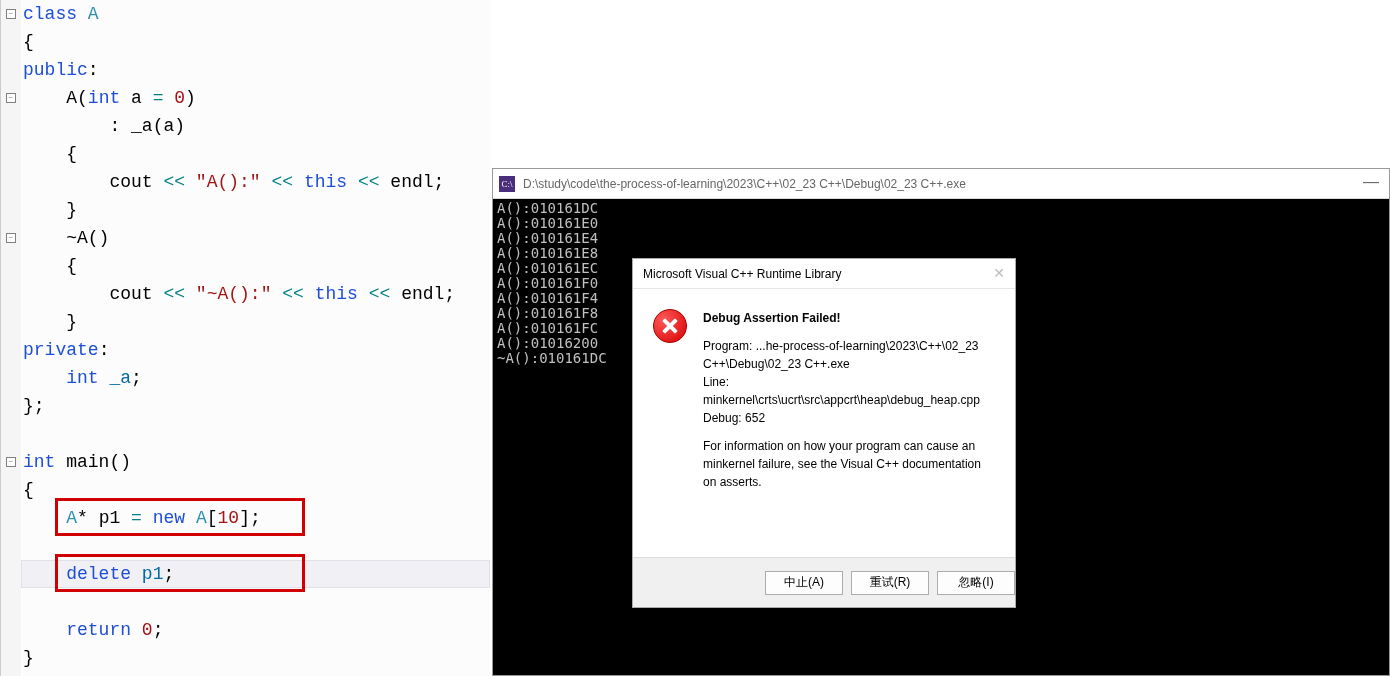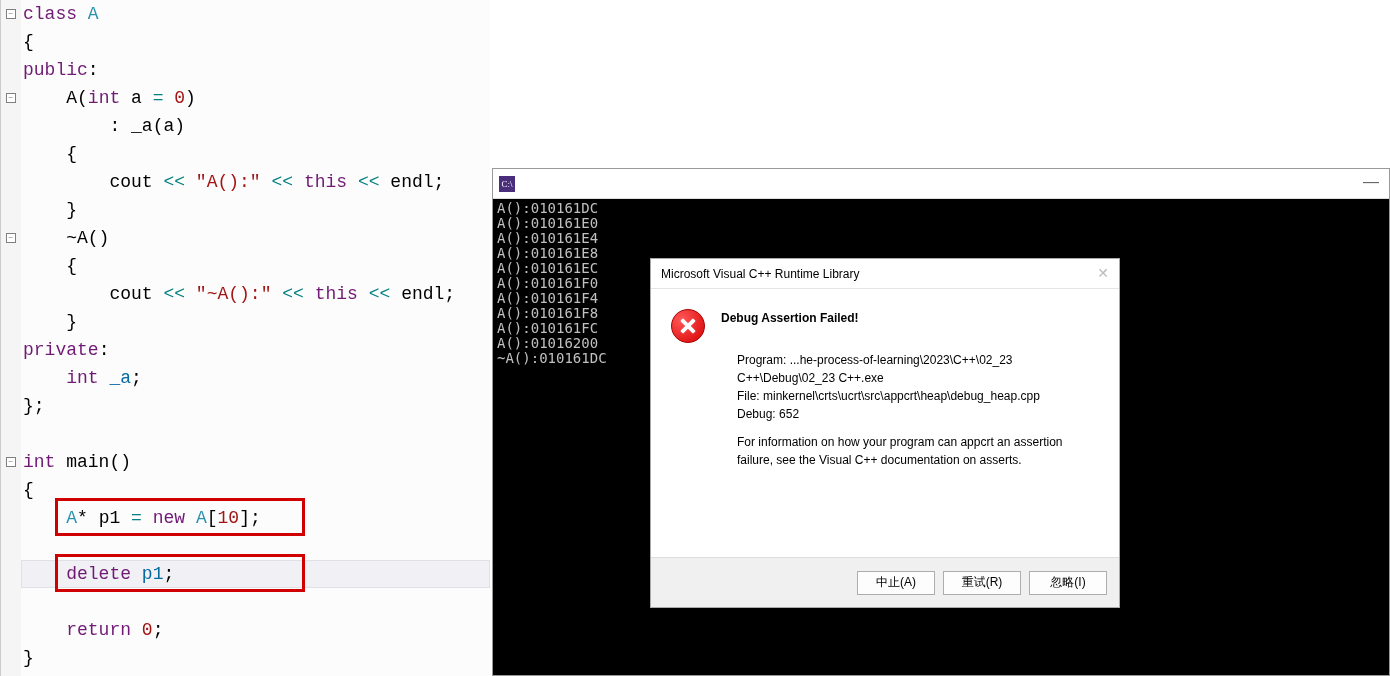--- a/index.html
+++ b/index.html
@@ -60,21 +60,21 @@
   border: 3px solid #d00000;
 }
 .current-line-bg {
   position: absolute;
   left: 20px;
   right: 0;
   height: 28px;
   background: #f0f0f5;
   border: 1px solid #e0e0e8;
 }
-.kw-blue { color: #701a75; }
+.kw-blue { color: #1d4ed8; }
 .op-teal { color: #008080; }
 .num-red { color: #a31515; }
 .str-red { color: #a31515; }
 .type-teal { color: #2b91af; }
 .plain { color: #000; }
 .priv { color: #0369a1; }
 .console-window {
   position: absolute;
   left: 492px;
   top: 168px;
@@ -123,23 +123,23 @@
 .console-min {
   position: absolute;
   right: 10px;
   top: 4px;
   font-family: 'Segoe UI', Arial;
   font-size: 16px;
   color: #666;
 }
 .dialog {
   position: absolute;
-  left: 650px;
+  left: 632px;
   top: 258px;
-  width: 470px;
+  width: 384px;
   height: 350px;
   background: #fff;
   border: 1px solid #aaa;
   box-shadow: 0 4px 12px rgba(0,0,0,0.15);
   font-family: 'Segoe UI', Arial, sans-serif;
 }
 .dialog-titlebar {
   height: 30px;
   display: flex;
   align-items: center;
@@ -180,34 +180,33 @@
   background: #fff;
   border-radius: 1px;
 }
 .error-icon::before { transform: translate(-50%,-50%) rotate(45deg); }
 .error-icon::after { transform: translate(-50%,-50%) rotate(-45deg); }
 .dialog-content {
   font-size: 12px;
   color: #000;
   line-height: 1.5;
 }
-.dialog-content .title { font-weight: bold; margin-bottom: 24px; }
-.dialog-content p { margin-bottom: 10px; margin-left: 16px; }
+.dialog-content .title { font-weight: bold; margin-bottom: 10px; }
+.dialog-content p { margin-bottom: 10px; }
 .dialog-footer {
   position: absolute;
   bottom: 0;
   left: 0;
   right: 0;
   height: 50px;
   background: #f0f0f0;
   border-top: 1px solid #ddd;
   display: flex;
   justify-content: flex-end;
   align-items: center;
-  padding-right: 12px;
   gap: 8px;
 }
 .dialog-button {
   min-width: 78px;
   height: 24px;
   background: #fdfdfd;
   border: 1px solid #adadad;
   font-family: 'Microsoft YaHei', 'Segoe UI', Arial;
   font-size: 12px;
   cursor: pointer;
@@ -229,20 +228,21 @@
     </div>
   <div id="highlight-boxes">
       <div class="highlight-box" style="top: 498px; left: 54px; width: 250px; height: 38px;"></div>
       <div class="highlight-box" style="top: 554px; left: 54px; width: 250px; height: 38px;"></div>
     </div>
 </div>
 
 <div class="console-window">
   <div class="console-titlebar">
     <div class="console-icon">C:\</div>
+    <span>D:\study\code\the-process-of-learning\2023\C++\02_23 C++\Debug\02_23 C++.exe</span>
     <span class="console-min">—</span>
   </div>
   <div class="console-body" id="console-body">A():010161DC
 A():010161E0
 A():010161E4
 A():010161E8
 A():010161EC
 A():010161F0
 A():010161F4
 A():010161F8
@@ -255,24 +255,24 @@
   <div class="dialog-titlebar">
     <span>Microsoft Visual C++ Runtime Library</span>
     <span class="dialog-close">✕</span>
   </div>
   <div class="dialog-body">
     <div class="error-icon"></div>
     <div class="dialog-content">
       <div class="title">Debug Assertion Failed!</div>
       <p>
         <span>Program: </span><span>...he-process-of-learning\2023\C++\02_23 C++\Debug\02_23 C++.exe</span><br>
-        <span>File: </span><span>minkernel\crts\ucrt\src\appcrt\heap\debug_heap.cpp</span><br>
+        <span>Line: </span><span>minkernel\crts\ucrt\src\appcrt\heap\debug_heap.cpp</span><br>
         <span>Debug: </span><span>652</span>
       </p>
-      <p>For information on how your program can appcrt an assertion failure, see the Visual C++ documentation on asserts.</p>
+      <p>For information on how your program can cause an minkernel failure, see the Visual C++ documentation on asserts.</p>
     </div>
   </div>
   <div class="dialog-footer">
     <button class="dialog-button">中止(A)</button>
     <button class="dialog-button">重试(R)</button>
     <button class="dialog-button">忽略(I)</button>
   </div>
 </div>
 
 </body></html>

